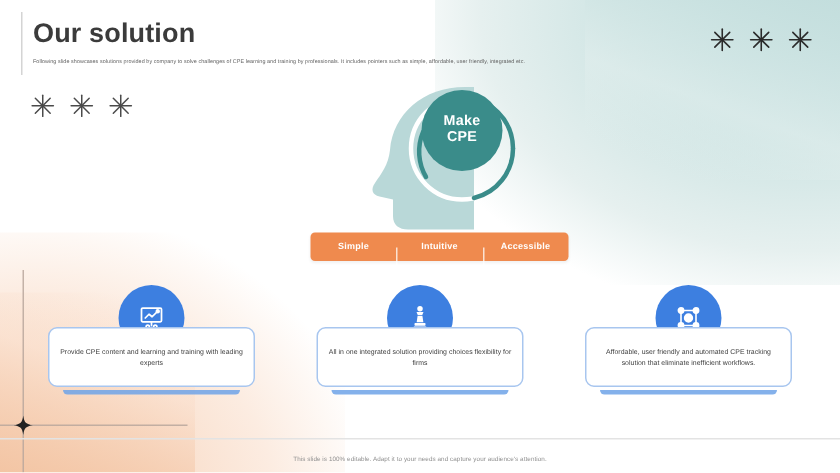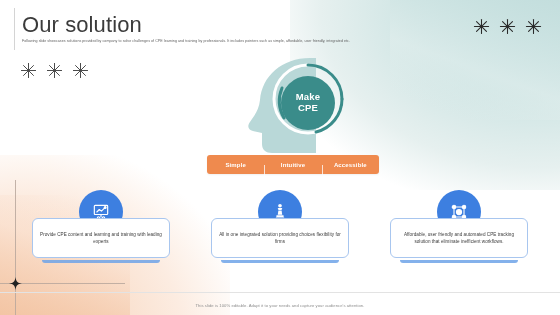--- a/index.html
+++ b/index.html
@@ -85,22 +85,22 @@
   
   .title-rule {
     position: absolute;
     left: 14px; top: 8px;
     width: 1px; height: 42px;
     background: #d4d4d4;
   }
   .page-title {
     position: absolute;
     left: 22px; top: 12px;
-    font-size: 22px;
-    font-weight: 400;
+    font-size: 18px;
+    font-weight: 700;
     color: #3b3b3b;
     letter-spacing: .1px;
     white-space: nowrap;
   }
   .page-subtitle {
     position: absolute;
     left: 22px; top: 39px;
     width: 510px;
     font-size: 3.6px;
     line-height: 5px;
@@ -123,21 +123,21 @@
   
   .head-wrap {
     position: absolute;
     left: 238px; top: 56px;
     width: 120px; height: 98px;
   }
   .head-svg { position: absolute; left: 0; top: 0; }
 
   .cpe-circle {
     position: absolute;
-    left: 43px; top: 20px;
+    left: 43px; top: 4px;
     width: 54px; height: 54px;
     border-radius: 50%;
     background: #3a8c8a;
     display: flex;
     flex-direction: column;
     align-items: center;
     justify-content: center;
     line-height: 1.12;
   }
   .cpe-circle span {

